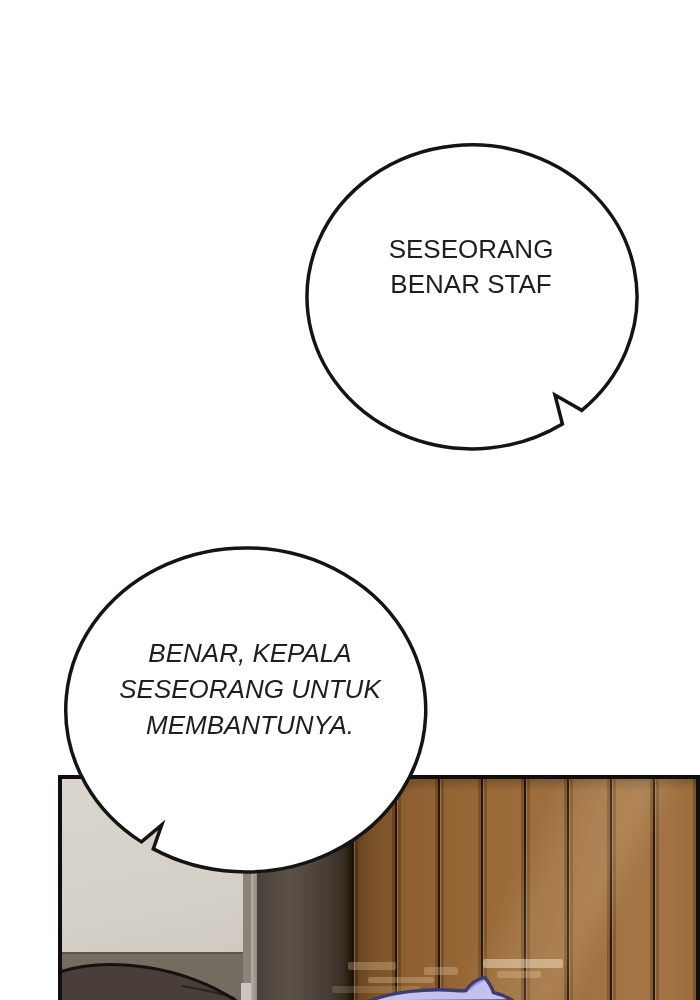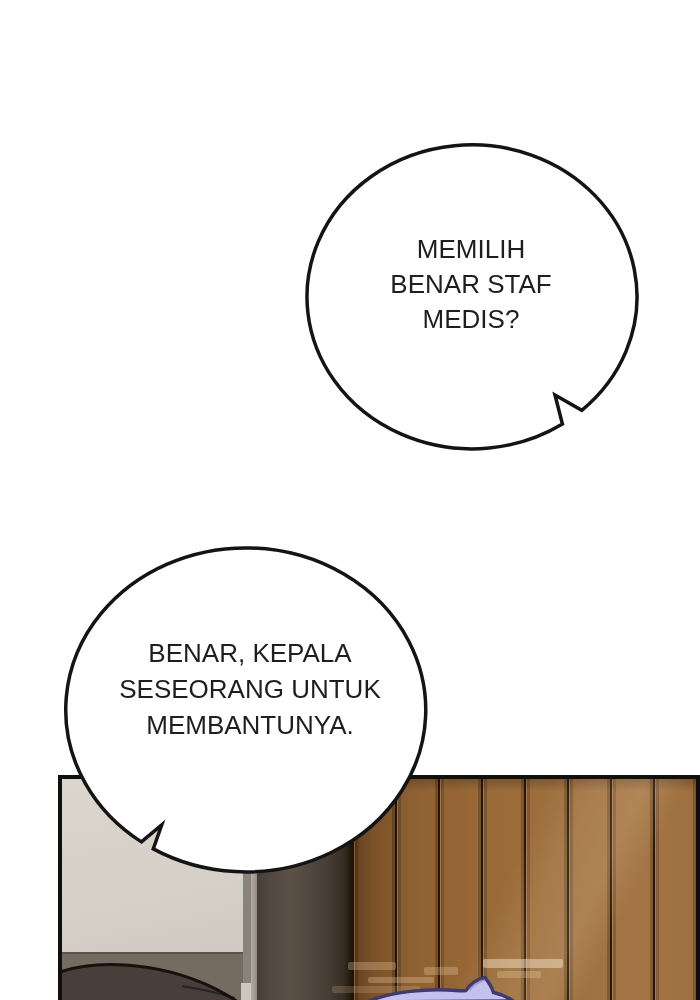--- a/index.html
+++ b/index.html
@@ -51,21 +51,21 @@
   #streak-6{background:rgba(232,207,172,0.20);}
   #scene-svg{left:0;top:0;width:634px;height:221px;}
   
   #bubble-svg{position:absolute;left:0;top:0;width:700px;height:1000px;}
   .bubble-outline{fill:#ffffff;stroke:#141414;stroke-width:3.5;stroke-linejoin:miter;}
   .bubble-text{
     position:absolute;text-align:center;color:#1e1e1e;
     font-size:26px;letter-spacing:0px;white-space:nowrap;
   }
   #bubble-top-text{left:311px;top:232px;width:320px;line-height:35px;}
-  #bubble-bottom-text{left:80px;top:635px;width:340px;line-height:36px;}
+  #bubble-bottom-text{left:80px;top:635px;width:340px;line-height:36px;font-style:italic;}
 </style>
 </head>
 <body>
 
 <div id="stage">
 
   <div id="panel">
     <div id="wall" class="abs"></div>
     <div id="baseboard" class="abs"></div>
     <div id="door-strip" class="abs"></div>
@@ -89,23 +89,22 @@
       <path d="M 468 989 C 472 983.5 478 979 484.5 978.2 L 486 981 C 480 982 473 986.5 470.5 991 Z" fill="rgba(100,95,165,0.35)"></path>
     </svg>
   </div>
 
   <svg id="bubble-svg">
     <path class="bubble-outline" d="M 562.4 424 L 555 395 L 581.8 410.3 A 165 152 0 1 0 562.4 424 Z" fill="#ffffff" stroke="#141414"></path>
     <path class="bubble-outline" d="M 141.4 841.9 L 161.7 825 L 153.3 848.9 A 180 162 0 1 0 141.4 841.9 Z" fill="#ffffff" stroke="#141414"></path>
   </svg>
 
   <div class="bubble-text" id="bubble-top-text">
-    <div>MEMILIH</div>
+    <div>SESEORANG</div>
     <div>BENAR STAF</div>
-    <div>MEDIS?</div>
   </div>
 
   <div class="bubble-text" id="bubble-bottom-text">
     <div>BENAR, KEPALA</div>
     <div>SESEORANG UNTUK</div>
     <div>MEMBANTUNYA.</div>
   </div>
 
 </div>
 

